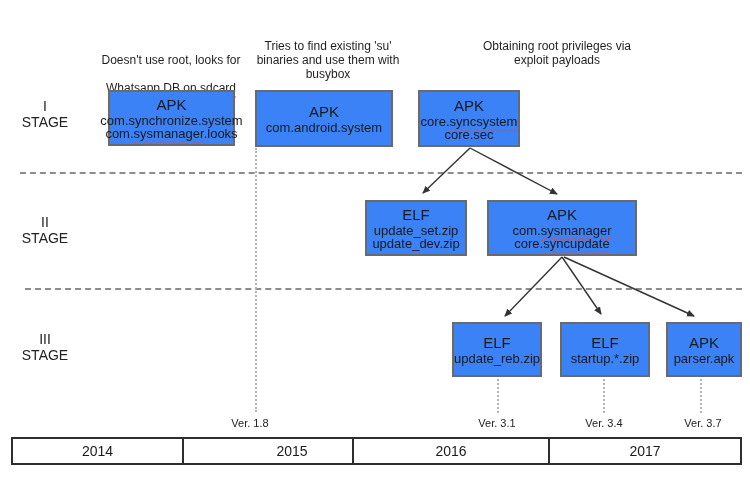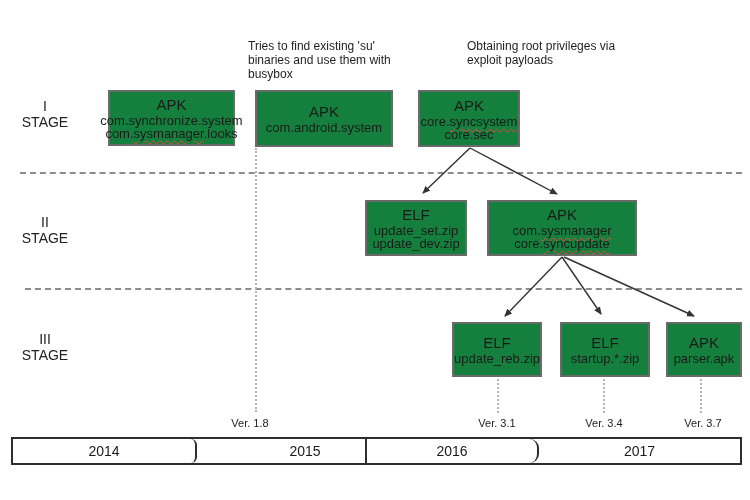--- a/index.html
+++ b/index.html
@@ -1,22 +1,22 @@
 <!DOCTYPE html>
 <html><head>
 <meta charset="utf-8">
 <style>
   html,body{margin:0;padding:0;background:#ffffff;}
   body{font-family:"Liberation Sans", sans-serif;color:#1a1a1a;}
   .canvas{position:relative;width:750px;height:500px;background:#ffffff;overflow:hidden;}
 
-  .annot{position:absolute;font-size:12px;line-height:14px;color:#1f1f1f;white-space:pre-line;}
+  .annot{position:absolute;font-size:12px;line-height:14px;text-align:center;color:#1f1f1f;white-space:pre-line;}
   .stage-label{position:absolute;width:70px;text-align:center;font-size:14px;line-height:16px;color:#222;}
 
-  .nbox{position:absolute;box-sizing:border-box;background:#15803d;border:2px solid #6a6a6a;
+  .nbox{position:absolute;box-sizing:border-box;background:#3b82f6;border:2px solid #6a6a6a;
         display:flex;flex-direction:column;justify-content:center;align-items:center;text-align:center;}
   .nbox .btitle{font-size:15px;line-height:18px;color:#1a1a1a;}
   .nbox .bline{font-size:13px;line-height:13px;color:#1a1a1a;white-space:nowrap;}
   .sp{text-decoration:underline wavy #e0483e 1px;text-underline-offset:2px;}
 
   .hdash{position:absolute;height:0;border-top:2px dashed #8c8c8c;}
   .vdot{position:absolute;width:0;border-left:2px dotted #b3b3b3;}
 
   .verlabel{position:absolute;width:70px;text-align:center;font-size:11px;color:#222;}
 
@@ -26,20 +26,24 @@
          justify-content:center;font-size:14px;color:#1a1a1a;}
   .tcell:last-child{border-right:none;flex:1;}
 
   svg.arrows{position:absolute;left:0;top:0;pointer-events:none;}
 </style>
 </head>
 <body>
 
 <div class="canvas">
 
+  <div class="annot" style="left:93px;top:39px;width:156px;">
+    <div>Doesn't use root, looks for</div>
+    <div><span>Whatsapp DB on</span> <span class="sp">sdcard</span></div>
+  </div>
   <div class="annot" style="left:248px;top:39px;width:160px;">Tries to find existing 'su'
 binaries and use them with
 busybox</div>
   <div class="annot" style="left:467px;top:39px;width:180px;">Obtaining root privileges via
 exploit payloads</div>
 
   <div class="stage-label" style="left:10px;top:98px;">
     <div>I</div>
     <div>STAGE</div>
   </div>
@@ -98,23 +102,23 @@
   <div class="vdot" style="left:497px;top:379px;height:34px;"></div>
   <div class="vdot" style="left:603px;top:379px;height:34px;"></div>
   <div class="vdot" style="left:700px;top:379px;height:34px;"></div>
 
   <div class="verlabel" style="left:215px;top:417px;">Ver. 1.8</div>
   <div class="verlabel" style="left:462px;top:417px;">Ver. 3.1</div>
   <div class="verlabel" style="left:569px;top:417px;">Ver. 3.4</div>
   <div class="verlabel" style="left:668px;top:417px;">Ver. 3.7</div>
 
   <div class="timeline">
-    <div class="tcell" style="width:184px;border-radius:6px;">2014</div>
+    <div class="tcell" style="width:171px;">2014</div>
     <div class="tcell" style="width:170px;padding-left:48px;">2015</div>
-    <div class="tcell" style="width:172px;border-radius:9px;">2016</div>
+    <div class="tcell" style="width:196px;">2016</div>
     <div class="tcell">2017</div>
   </div>
 
   <svg class="arrows" width="750" height="500" viewBox="0 0 750 500">
     <defs>
       <marker id="ah" markerWidth="9" markerHeight="8" refX="7" refY="3.5" orient="auto" markerUnits="userSpaceOnUse">
         <path d="M0,0 L8,3.5 L0,7 Z" fill="#333333"></path>
       </marker>
     </defs>
     <line x1="470" y1="148" x2="423" y2="193" stroke="#333333" stroke-width="1.4" marker-end="url(#ah)"></line>

